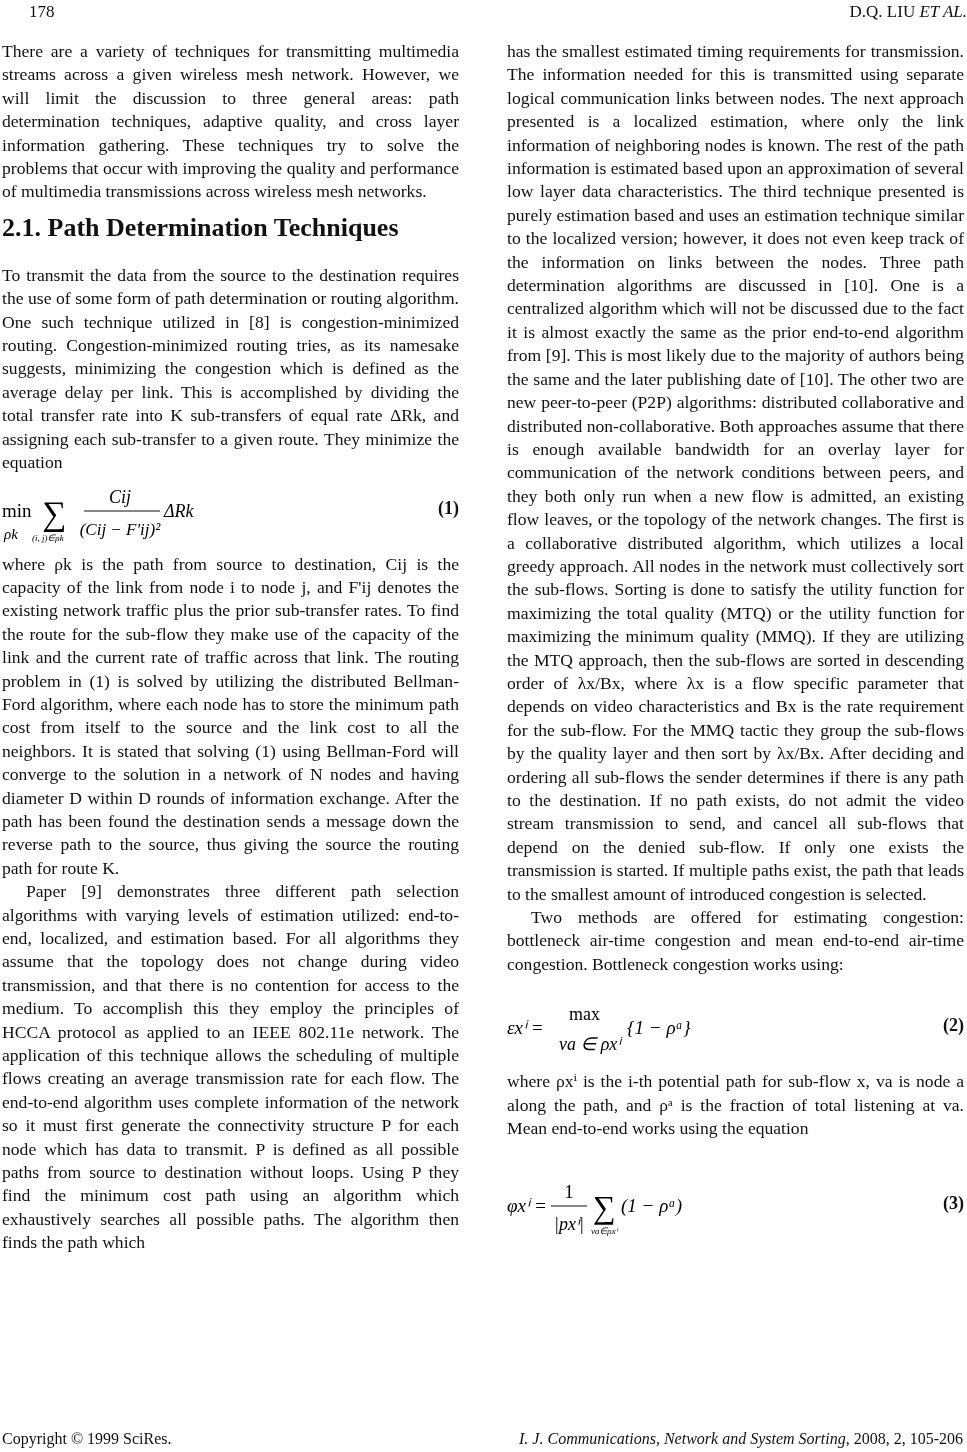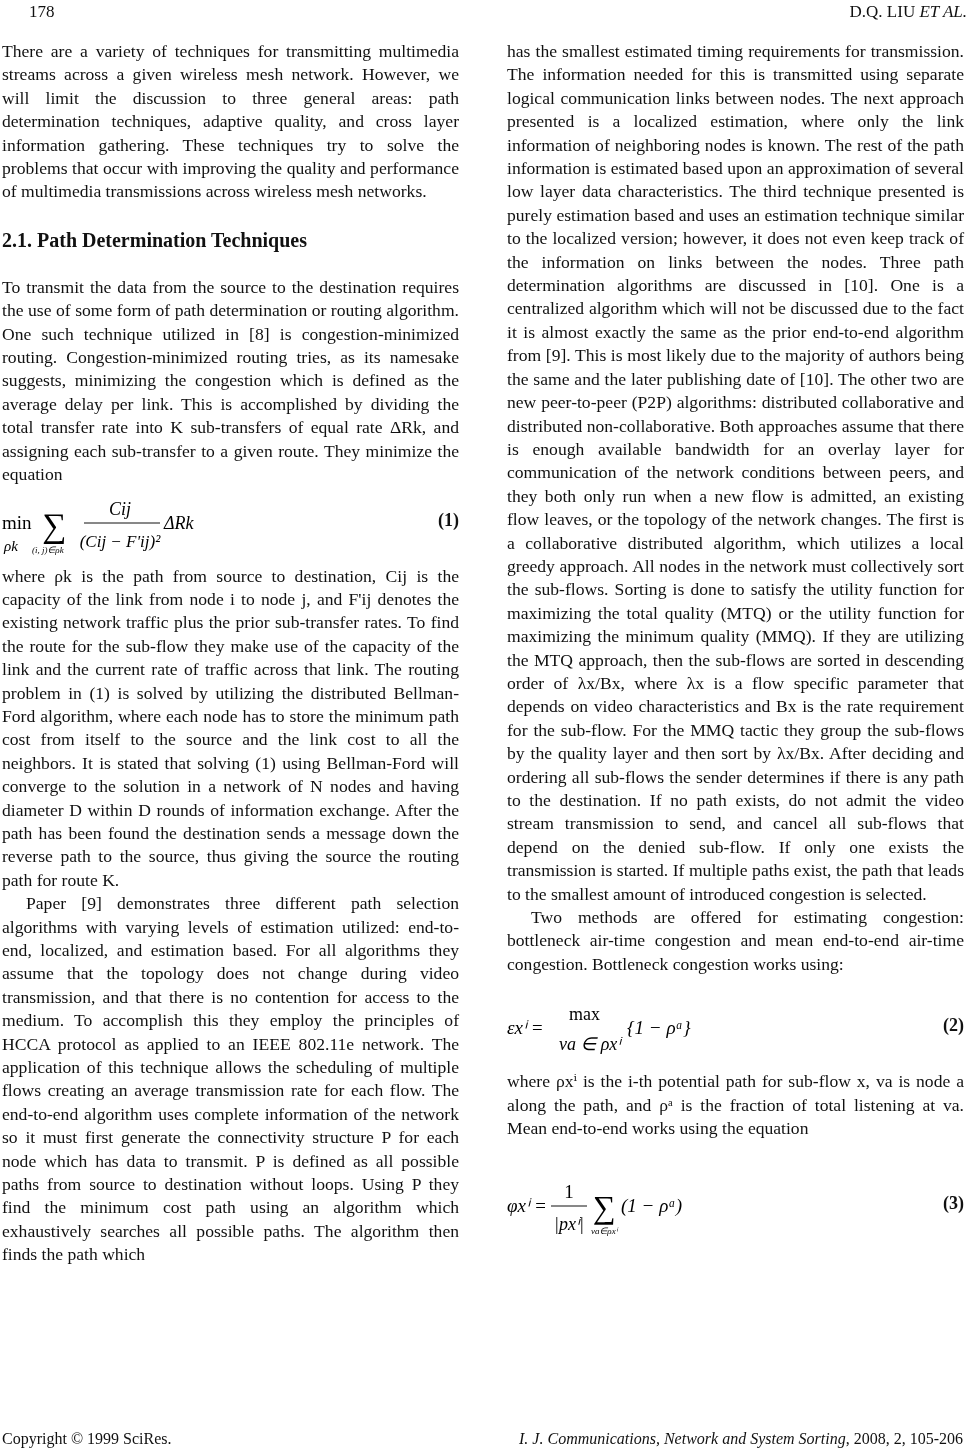--- a/index.html
+++ b/index.html
@@ -9,21 +9,21 @@
   }
   .running-head { position: absolute; top: 0; left: 0; width: 967px; height: 22px; font-size: 17px; }
   .page-number { position: absolute; left: 0; top: 2px; margin-left: 29px; }
   .head-authors { position: absolute; left: 0; width: 967px; top: 2px; text-align: right; }
   .head-authors i { font-style: italic; }
   .col { position: absolute; top: 40px; font-size: 17.6px; line-height: 23.4px; text-align: justify; }
   .col-left { left: 2px; width: 457px; }
   .col-right { left: 507px; width: 457px; }
   p { margin: 0; }
   p.indent { text-indent: 24px; }
-  h2.section-heading { font-family: "Liberation Serif", serif; font-weight: bold; font-size: 20px; margin: 24px 0 24px 0; line-height: 24px; }
+  h2.section-heading { font-family: "Liberation Serif", serif; font-weight: bold; font-size: 26px; margin: 12px 0 24px 0; line-height: 24px; }
   .eq { position: relative; height: 64px; margin: 6px 0 8px 0; font-size: 19px; }
   .eq .eq-body { position: absolute; left: 0; right: 0; top: 0; height: 64px; text-align: left; }
   .eq .eq-number { position: absolute; right: 0; top: 16px; font-weight: bold; font-size: 18px; }
   .eq svg { overflow: visible; }
   .footer { position: absolute; top: 1430px; left: 0; width: 967px; font-size: 16px; }
   .copyright { position: absolute; left: 2px; }
   .journal-ref { position: absolute; right: 4px; }
   .journal-ref i { font-style: italic; }
 </style>
 </head>

